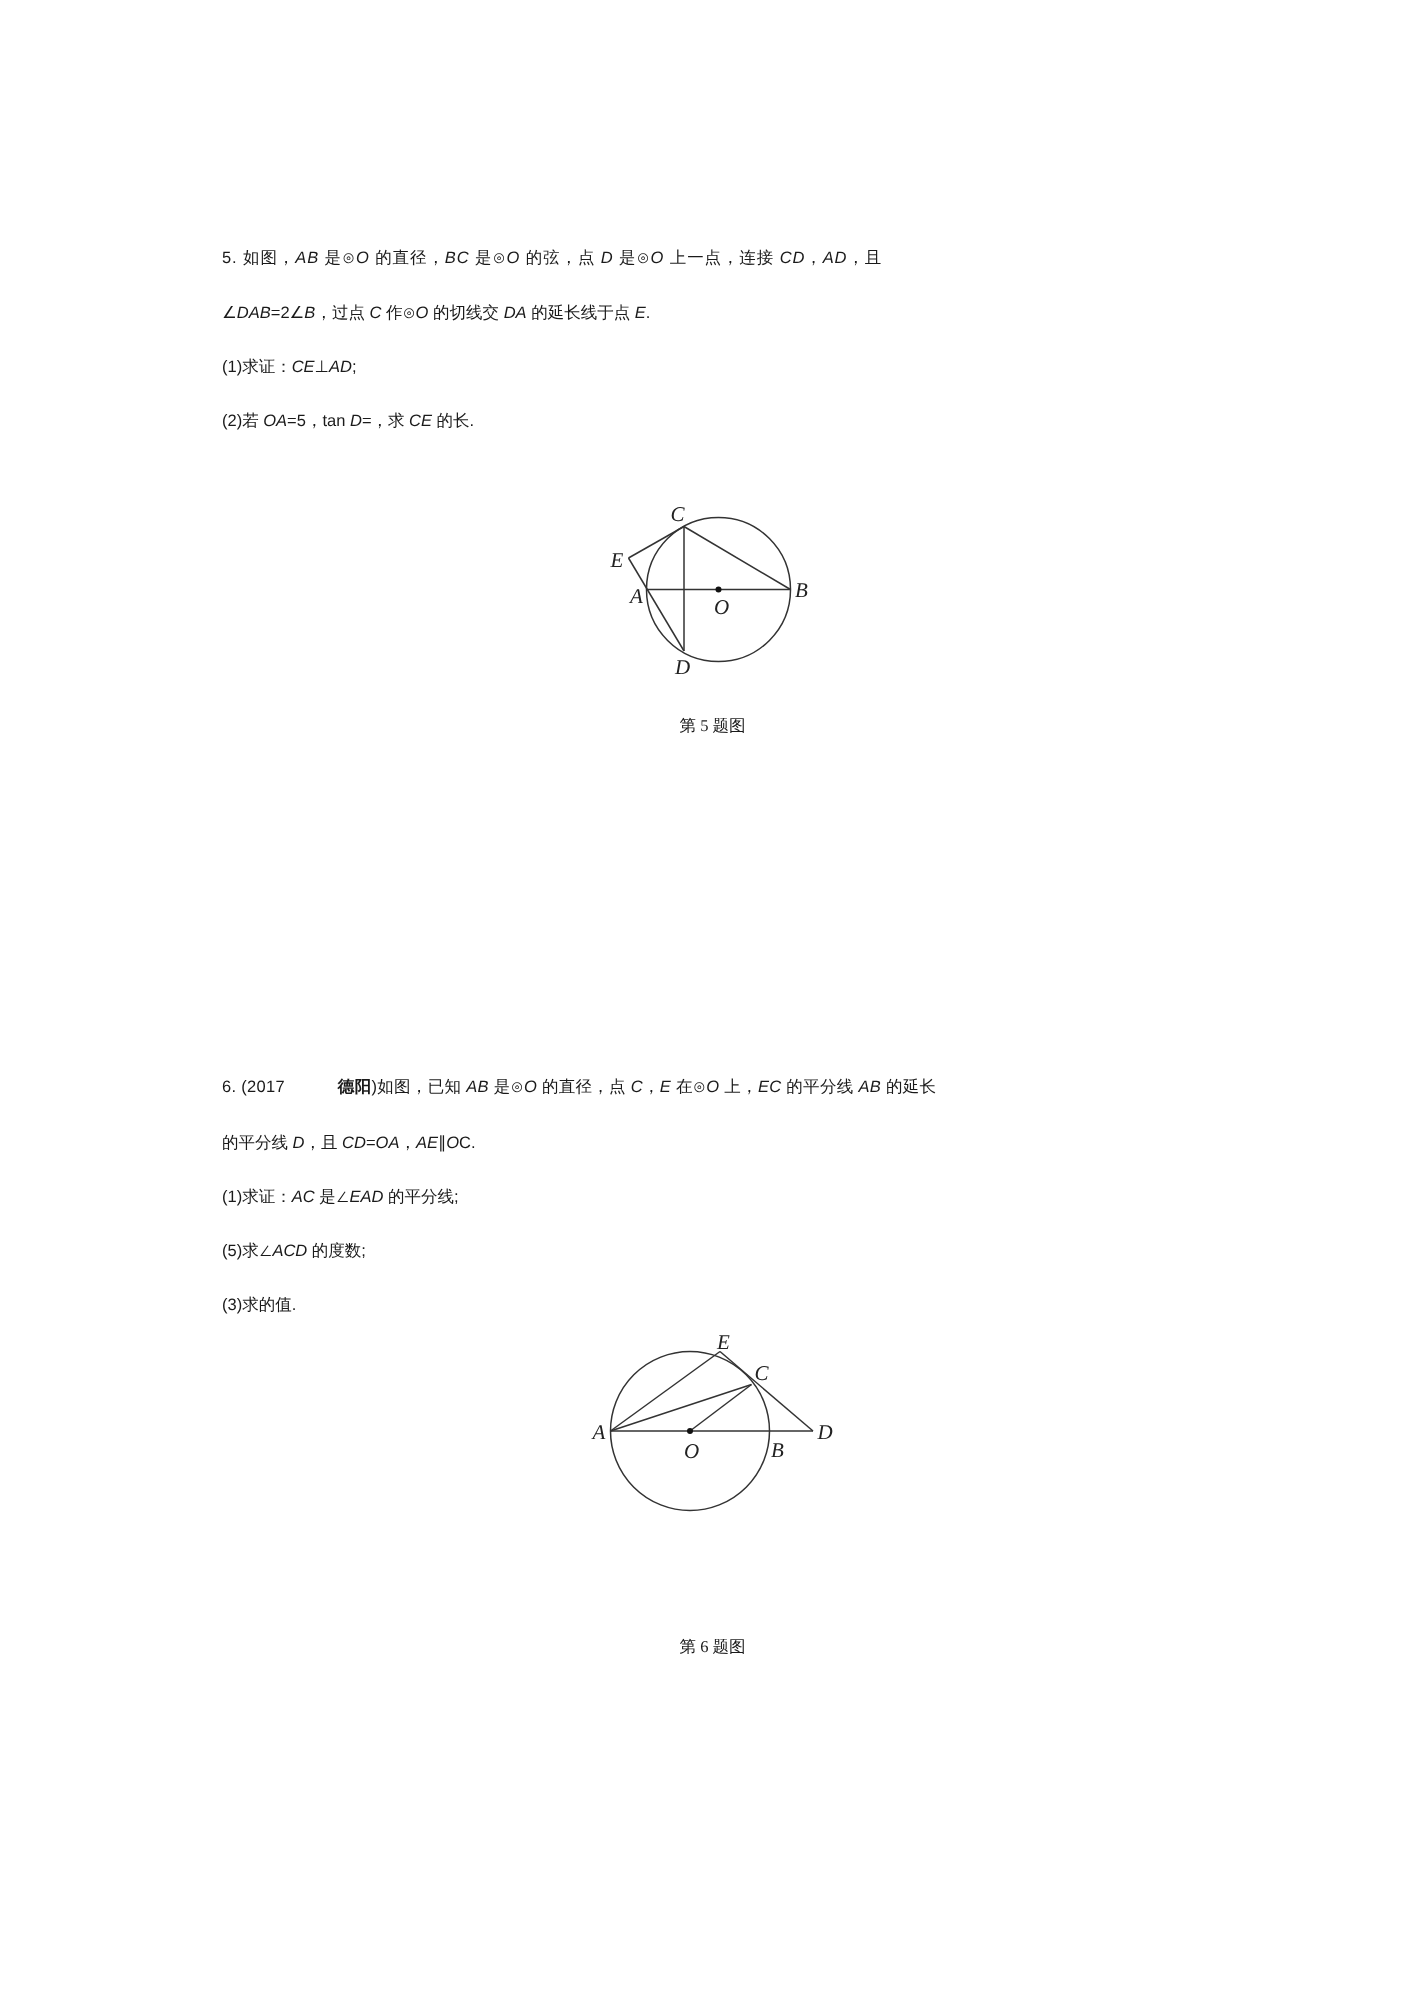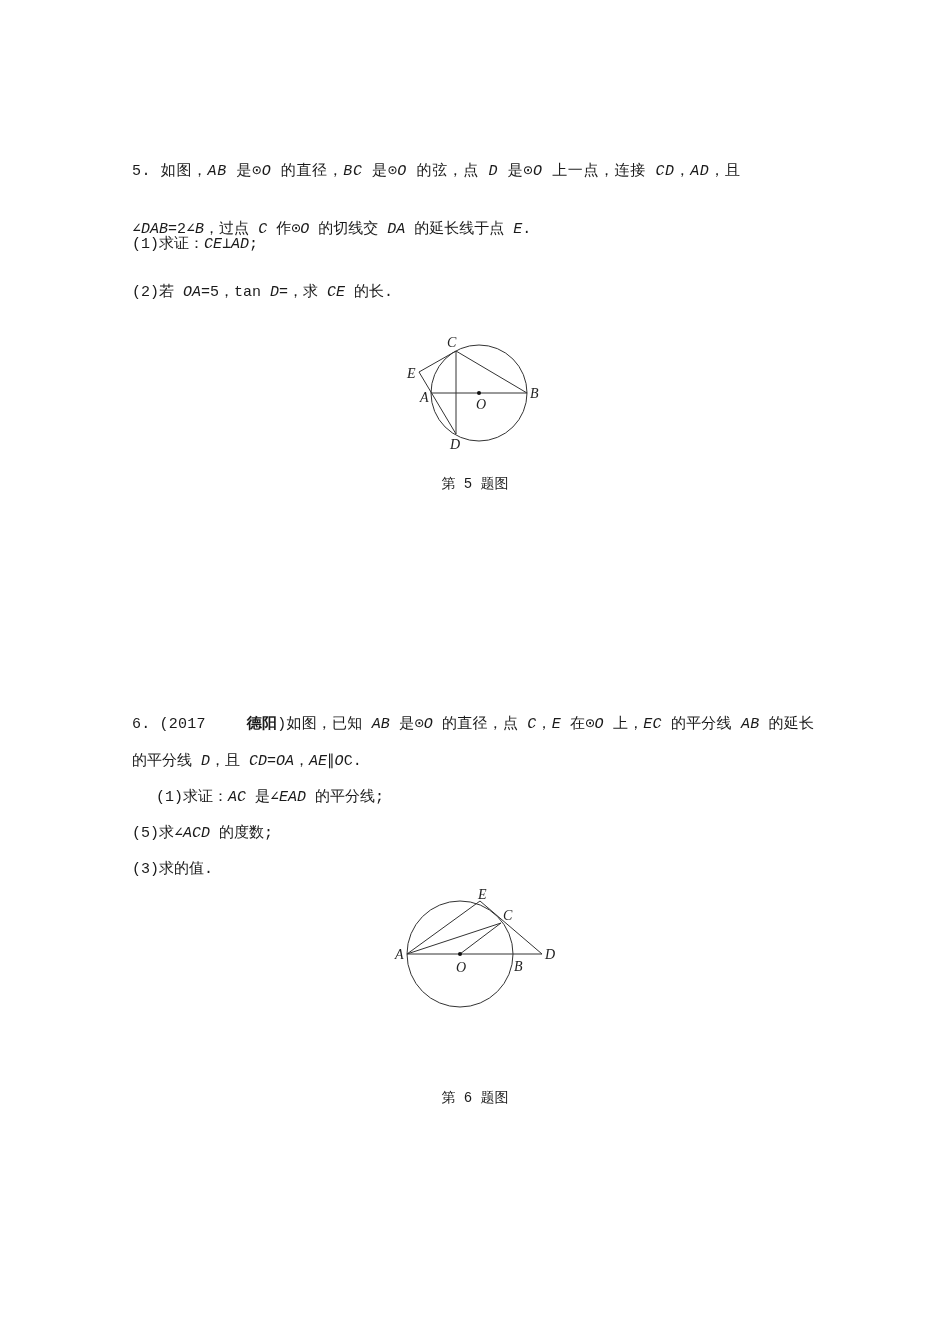--- a/index.html
+++ b/index.html
@@ -2,47 +2,47 @@
 <html><head>
   <meta charset="utf-8">
   <style>
     html, body { margin: 0; padding: 0; background: #ffffff; }
     body {
       width: 950px; height: 1344px; position: relative; overflow: hidden;
       font-family: "DejaVu Serif", "Liberation Serif", serif;
       color: #1a1a1a;
     }
     .line {
-      position: absolute; left: 132px; font-size: 15px; line-height: 20px;
-      white-space: nowrap; font-family: Liberation Mono, monospace;
+      position: absolute; left: 148px; font-size: 11px; line-height: 20px;
+      white-space: nowrap; font-family: Liberation Sans, sans-serif;
     }
     .line .m { font-style: italic; }
     .line .b { font-weight: bold; margin-left: 32px; }
     .caption {
-      position: absolute; font-size: 14px; line-height: 20px;
-      font-family: Liberation Mono, monospace; text-align: center;
+      position: absolute; font-size: 11px; line-height: 20px;
+      font-family: Liberation Serif, serif; text-align: center;
       width: 120px;
     }
     svg.fig { position: absolute; overflow: visible; }
     svg.fig text { font-family: "Liberation Serif", serif; font-style: italic; font-size: 14px; fill: #222; }
   </style>
 </head>
 <body>
 
 <div>
   <div class="line" style="top:162px; letter-spacing:0.6px;">
     <span>5. 如图，</span><span class="m">AB</span><span> 是⊙</span><span class="m">O</span><span> 的直径，</span><span class="m">BC</span><span> 是⊙</span><span class="m">O</span><span> 的弦，点 </span><span class="m">D</span><span> 是⊙</span><span class="m">O</span><span> 上一点，连接 </span><span class="m">CD</span><span>，</span><span class="m">AD</span><span>，且</span>
   </div>
-  <div class="line" style="top:199px;margin-top:21px;">
+  <div class="line" style="top:199px;">
     <span>∠</span><span class="m">DAB</span><span>=2∠</span><span class="m">B</span><span>，过点 </span><span class="m">C</span><span> 作⊙</span><span class="m">O</span><span> 的切线交 </span><span class="m">DA</span><span> 的延长线于点 </span><span class="m">E</span><span>.</span>
   </div>
   <div class="line" style="top:235px;">
     <span>(1)求证：</span><span class="m">CE</span><span>⊥</span><span class="m">AD</span><span>;</span>
   </div>
-  <div class="line" style="top:271px;margin-top:12px;">
+  <div class="line" style="top:271px;">
     <span>(2)若 </span><span class="m">OA</span><span>=5，tan </span><span class="m">D</span><span>=，求 </span><span class="m">CE</span><span> 的长.</span>
   </div>
 
   <svg class="fig" style="left:0; top:0;" width="950" height="500">
     <g stroke="#333" stroke-width="1" fill="none">
       <circle cx="479" cy="393" r="48"></circle>
       <line x1="431" y1="393" x2="527" y2="393"></line>
       <line x1="456" y1="351" x2="456" y2="434"></line>
       <line x1="456" y1="351" x2="527" y2="393"></line>
       <line x1="419" y1="372" x2="456" y2="351"></line>
@@ -60,21 +60,21 @@
   <div class="caption" style="left:415px; top:474px;">第 5 题图</div>
 </div>
 
 <div>
   <div class="line" style="top:715px; letter-spacing:0.2px;">
     <span>6. (2017 </span><span class="b">德阳</span><span>)如图，已知 </span><span class="m">AB</span><span> 是⊙</span><span class="m">O</span><span> 的直径，点 </span><span class="m">C</span><span>，</span><span class="m">E</span><span> 在⊙</span><span class="m">O</span><span> 上，</span><span class="m">EC</span><span> 的平分线 </span><span class="m">AB</span><span> 的延长</span>
   </div>
   <div class="line" style="top:752px;">
     <span>的平分线 </span><span class="m">D</span><span>，且 </span><span class="m">CD</span><span>=</span><span class="m">OA</span><span>，</span><span class="m">AE</span><span>∥</span><span class="m">O</span><span>C.</span>
   </div>
-  <div class="line" style="top:788px;margin-left:24px;">
+  <div class="line" style="top:788px;">
     <span>(1)求证：</span><span class="m">AC</span><span> 是∠</span><span class="m">EAD</span><span> 的平分线;</span>
   </div>
   <div class="line" style="top:824px;">
     <span>(5)求∠</span><span class="m">ACD</span><span> 的度数;</span>
   </div>
   <div class="line" style="top:860px;text-align:right;">
     <span>(3)求的值.</span>
   </div>
 
   <svg class="fig" style="left:0; top:0;" width="950" height="1100">

